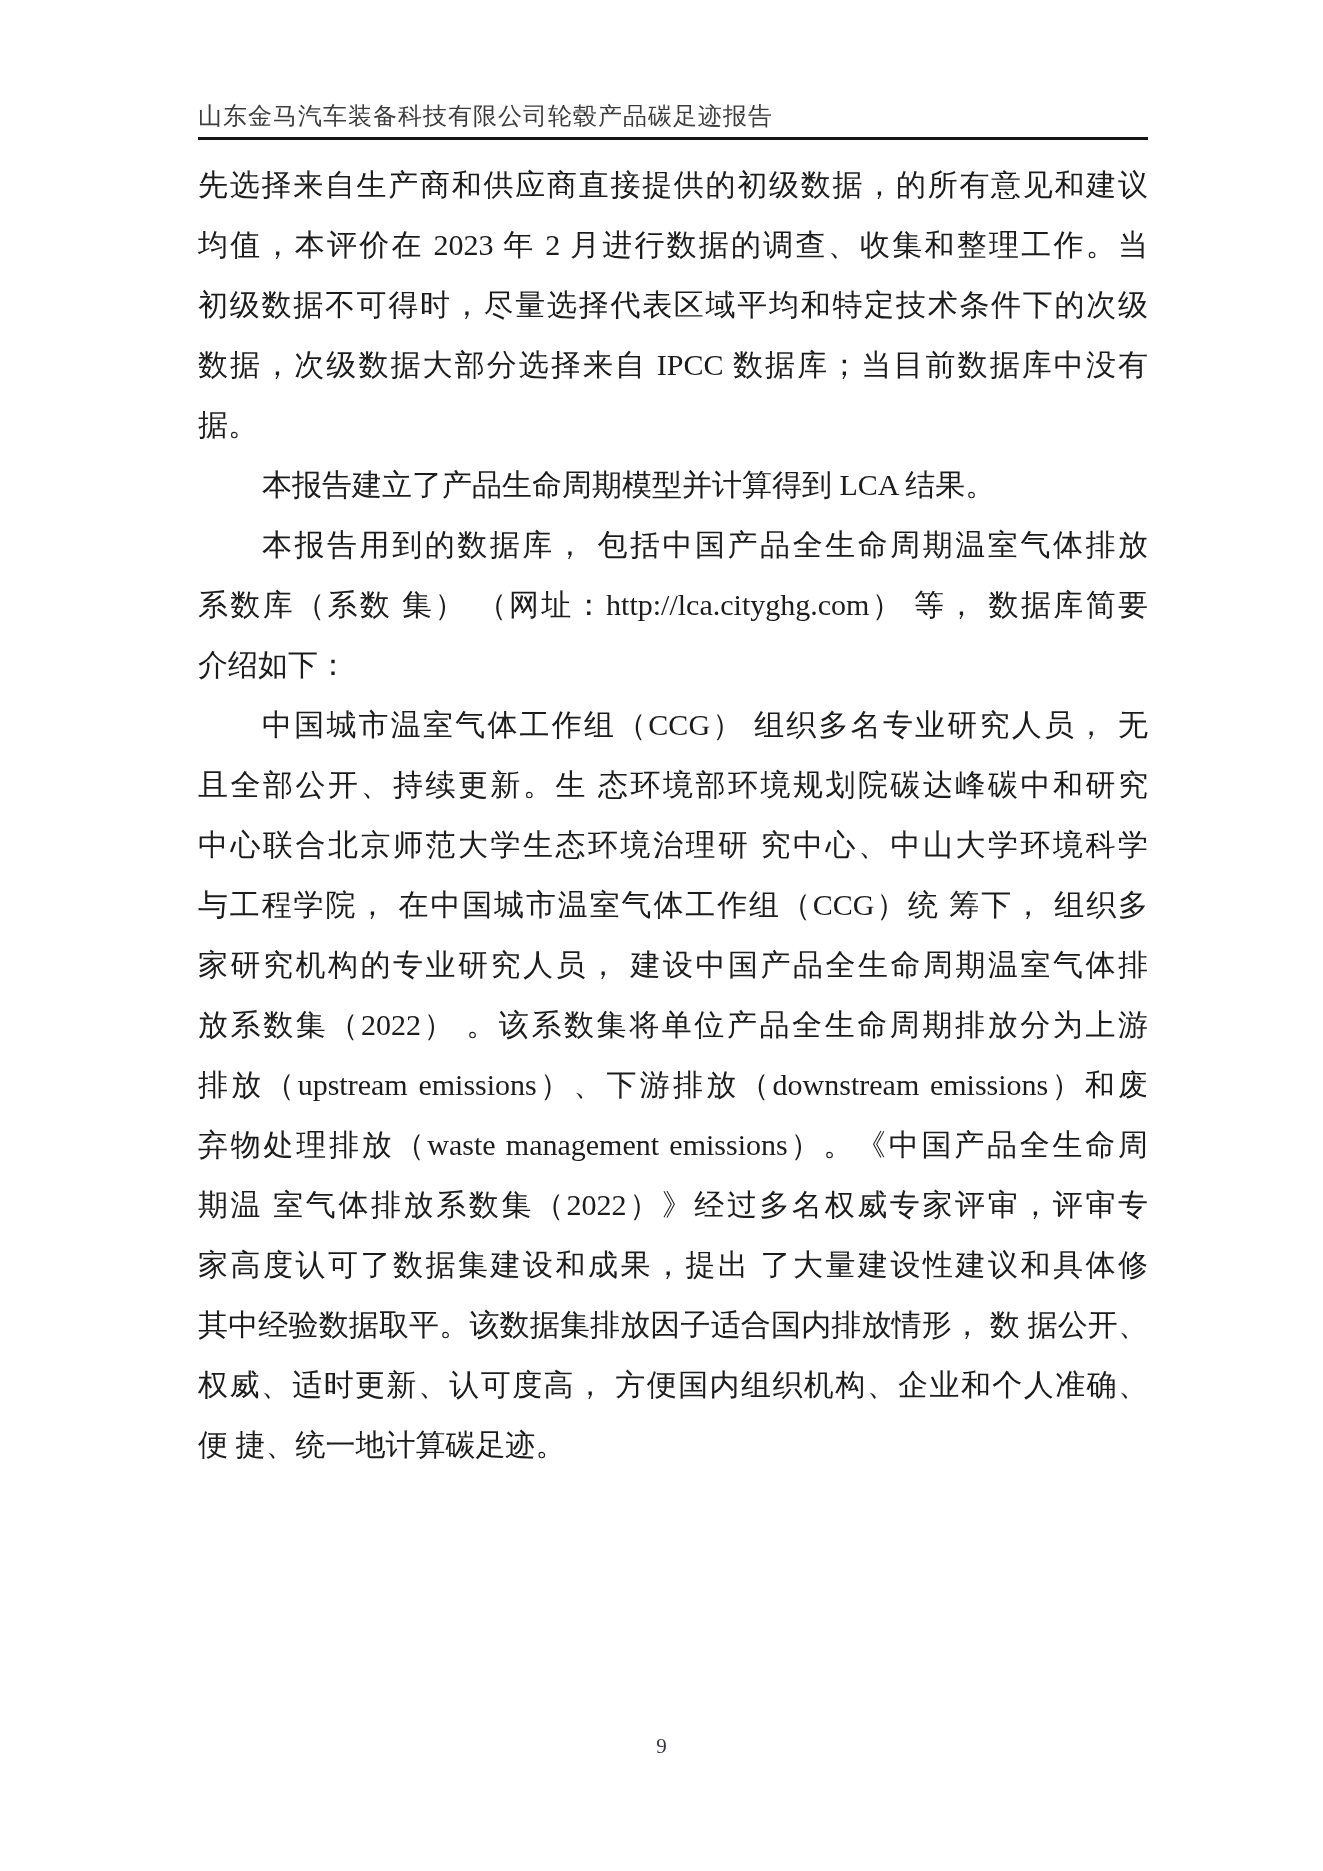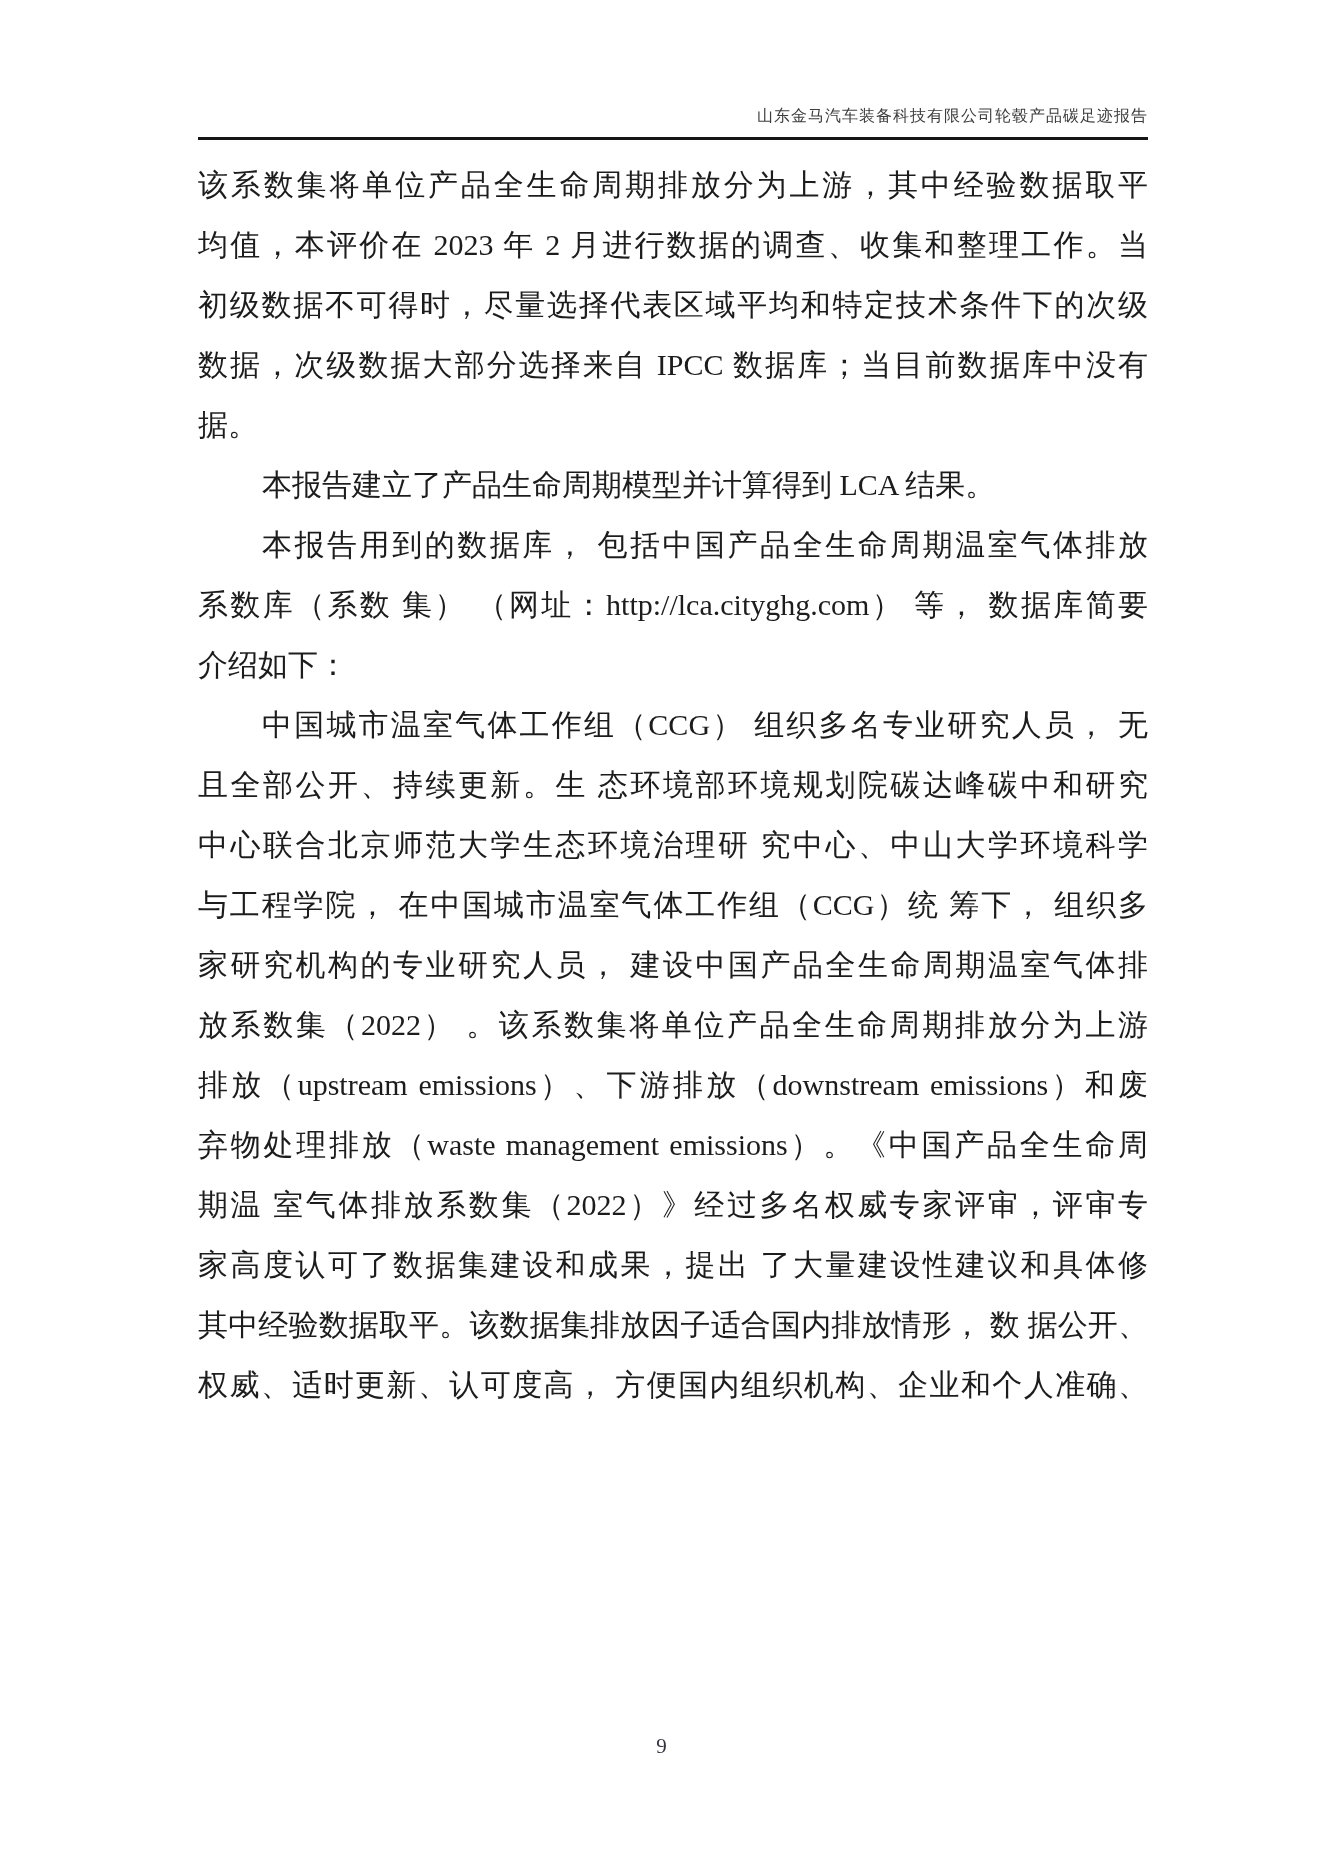--- a/index.html
+++ b/index.html
@@ -13,22 +13,22 @@
     height: 1871px;
     background: #ffffff;
     overflow: hidden;
     font-family: "Liberation Serif", "DejaVu Serif", serif;
   }
   .header-title {
     position: absolute;
     left: 198px;
     top: 103px;
     width: 950px;
-    text-align: right;
-    font-size: 16px;
+    text-align: left;
+    font-size: 24px;
     line-height: 26px;
     letter-spacing: 1px;
     color: #3d3d3d;
     white-space: nowrap;
   }
   .header-rule {
     position: absolute;
     left: 198px;
     top: 137px;
     width: 950px;
@@ -70,38 +70,39 @@
 </head>
 <body>
 
 <div class="page">
 
   <div class="header-title">山东金马汽车装备科技有限公司轮毂产品碳足迹报告</div>
 
   <div class="header-rule"></div>
 
   <div class="body-text">
-      <div class="line">该系数集将单位产品全生命周期排放分为上游，其中经验数据取平</div>
+      <div class="line">先选择来自生产商和供应商直接提供的初级数据，的所有意见和建议</div>
       <div class="line">均值，本评价在 2023 年 2 月进行数据的调查、收集和整理工作。当</div>
       <div class="line">初级数据不可得时，尽量选择代表区域平均和特定技术条件下的次级</div>
       <div class="line">数据，次级数据大部分选择来自 IPCC 数据库；当目前数据库中没有</div>
       <div class="line end">据。</div>
       <div class="line end indent">本报告建立了产品生命周期模型并计算得到 LCA 结果。</div>
       <div class="line indent">本报告用到的数据库， 包括中国产品全生命周期温室气体排放</div>
       <div class="line">系数库（系数 集） （网址：http://lca.cityghg.com） 等， 数据库简要</div>
       <div class="line end">介绍如下：</div>
       <div class="line indent">中国城市温室气体工作组（CCG） 组织多名专业研究人员， 无</div>
       <div class="line">且全部公开、持续更新。生 态环境部环境规划院碳达峰碳中和研究</div>
       <div class="line">中心联合北京师范大学生态环境治理研 究中心、中山大学环境科学</div>
       <div class="line">与工程学院， 在中国城市温室气体工作组（CCG）统 筹下， 组织多</div>
       <div class="line">家研究机构的专业研究人员， 建设中国产品全生命周期温室气体排</div>
       <div class="line">放系数集（2022） 。该系数集将单位产品全生命周期排放分为上游</div>
       <div class="line">排放（upstream emissions）、下游排放（downstream emissions）和废</div>
       <div class="line">弃物处理排放（waste management emissions）。《中国产品全生命周</div>
       <div class="line">期温 室气体排放系数集（2022）》经过多名权威专家评审，评审专</div>
       <div class="line">家高度认可了数据集建设和成果，提出 了大量建设性建议和具体修</div>
       <div class="line">其中经验数据取平。该数据集排放因子适合国内排放情形， 数 据公开、</div>
       <div class="line">权威、适时更新、认可度高， 方便国内组织机构、企业和个人准确、</div>
+      <div class="line end">便 捷、统一地计算碳足迹。</div>
     </div>
 
   <div class="page-number">9</div>
 
 </div>
 
 </body></html>

